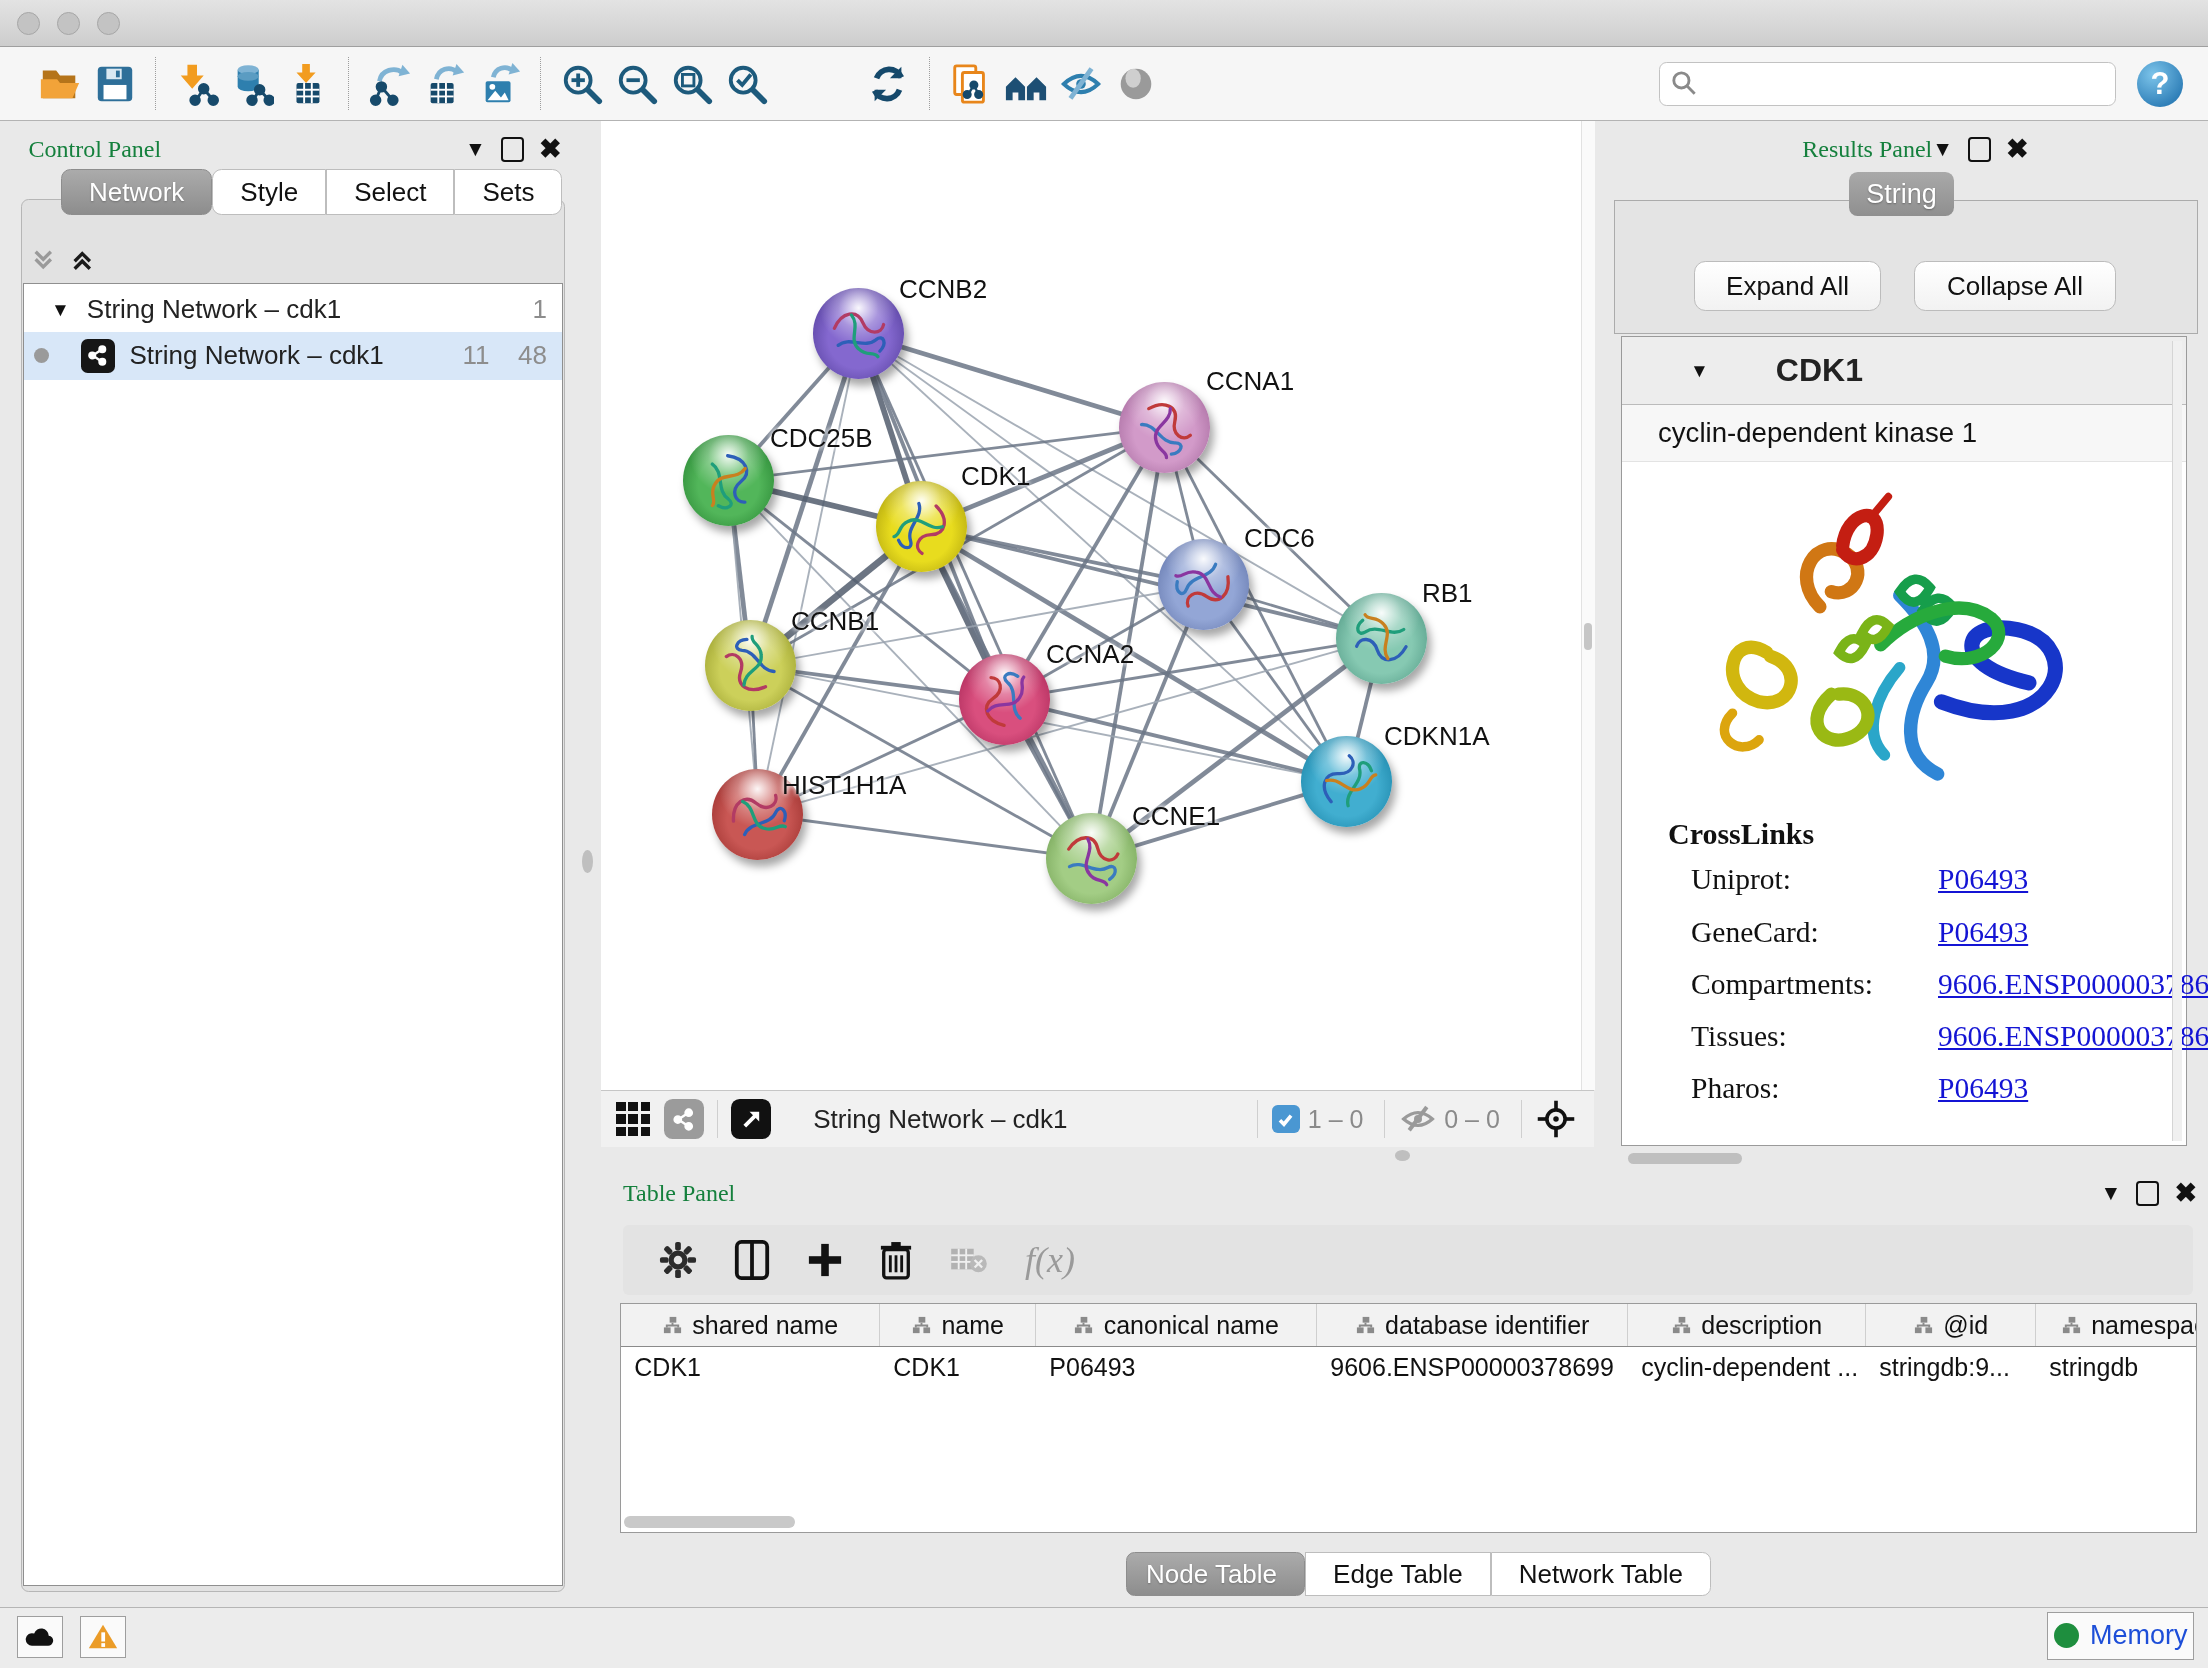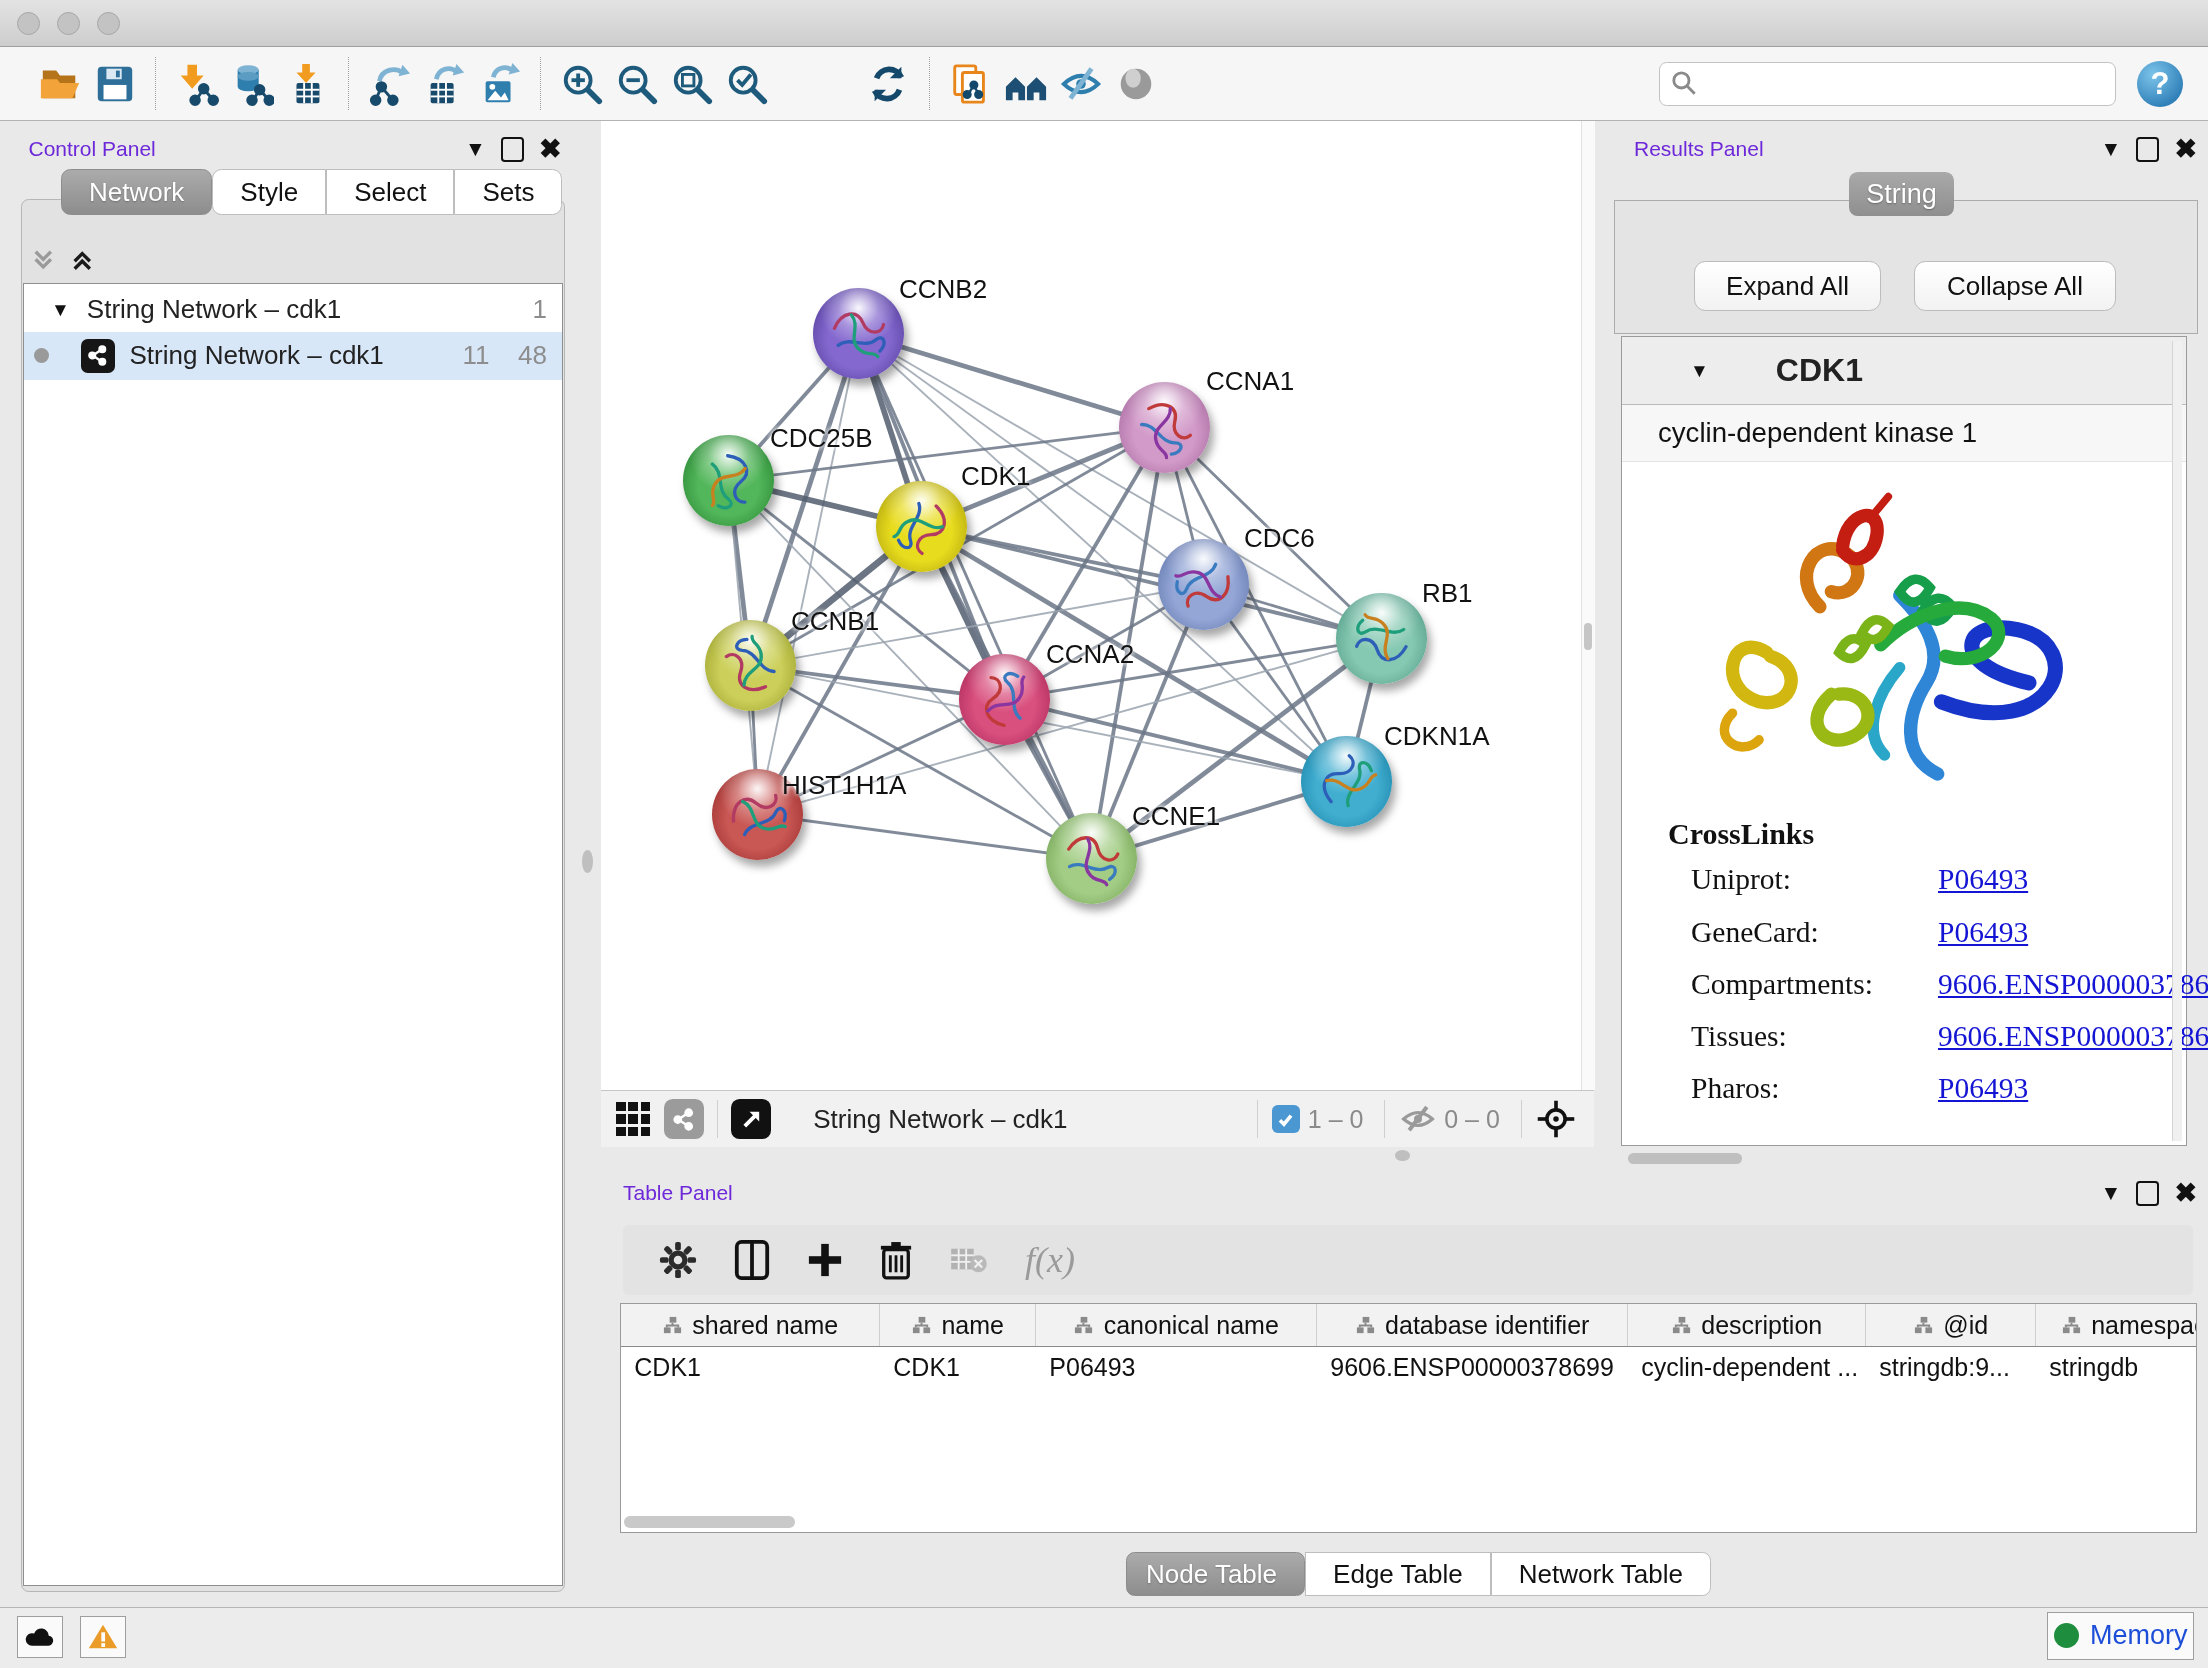--- a/index.html
+++ b/index.html
@@ -20,21 +20,21 @@
   .tbtn{width:55px;height:59px;display:flex;align-items:center;justify-content:center;flex:0 0 auto;}
   .tsep{height:53px;border-left:1.9px dotted #9d9d9d;margin:0 13.3px;flex:0 0 auto;}
   .searchbox{margin-left:auto;width:457px;height:44px;background:#fff;border:1.9px solid #c2c2c2;border-radius:7.6px;
     display:flex;align-items:center;padding-left:9.5px;box-sizing:border-box;}
   .searchbox input{border:none;outline:none;font-size:25px;width:399px;background:transparent;font-family:"Liberation Sans",sans-serif;}
   .helpbtn{width:46px;height:46px;border-radius:50%;margin:0 25px 0 21px;
     background:radial-gradient(circle at 35% 30%,#7cc4ea,#2f7fb8 75%);color:#fff;font-size:31px;font-weight:bold;
     display:flex;align-items:center;justify-content:center;flex:0 0 auto;}
 
   
-  .ptitle{font-size:21px;color:#6d28d9;}
+  .ptitle{font-size:24px;color:#15803d;font-family:Liberation Serif, serif;}
   .picons{display:flex;align-items:center;gap:15px;}
   .tri{font-size:21px;color:#111;}
   .floatbox{width:19px;height:21px;border:2.9px solid #111;border-radius:3.8px;}
   .closex{font-size:27px;color:#111;font-weight:bold;}
   .tab{height:44px;padding:0 27px;background:#fff;border:1px solid #bdbdbd;display:flex;align-items:center;
        justify-content:center;font-size:26px;color:#111;}
   .tab.active{background:linear-gradient(#ababab,#8d8d8d);color:#fff;border-color:#8d8d8d;
        text-shadow:0 1px 1.9px rgba(0,0,0,.25);}
   .btn{background:linear-gradient(#ffffff,#f2f2f2);border:1.9px solid #bcbcbc;border-radius:11.4px;
        font-size:26px;color:#111;display:flex;align-items:center;justify-content:center;}
@@ -566,21 +566,21 @@
       <g stroke="#111" stroke-width="4">
           <line x1="23" y1="3" x2="23" y2="13"></line>
           <line x1="23" y1="33" x2="23" y2="43"></line>
         <line x1="3" y1="23" x2="13" y2="23"></line>
           <line x1="33" y1="23" x2="43" y2="23"></line>
         </g>
       <circle cx="23" cy="23" r="3" fill="#111"></circle>
     </svg>
   </div>
 
-  <div class="abs" style="left:1634px;top:133px;width:563px;display:flex;justify-content:space-between;align-items:center;">
+  <div class="abs" style="left:1634px;top:133px;width:563px;display:flex;justify-content:center;align-items:center;">
     <span class="ptitle">Results Panel</span>
     <span class="picons">
       <span class="tri">▼</span>
       <span class="floatbox"></span>
       <span class="closex">✖</span>
     </span>
   </div>
 
   <div class="rp-outer"></div>
   <div class="rp-tab">String</div>

